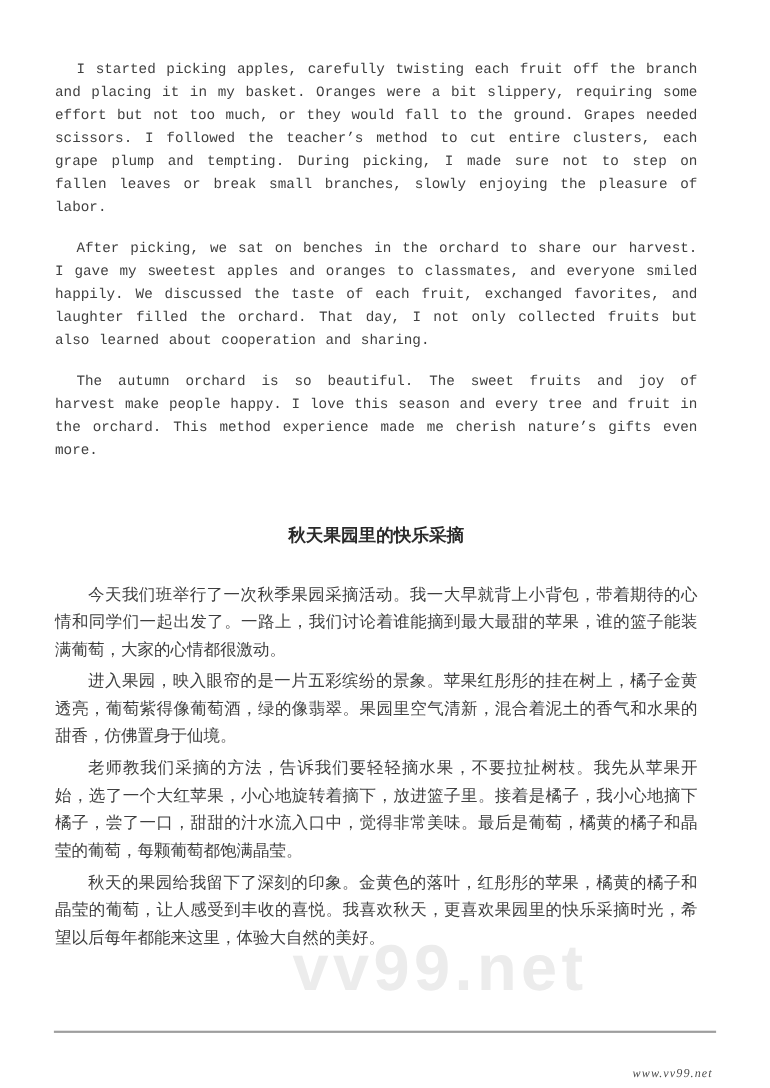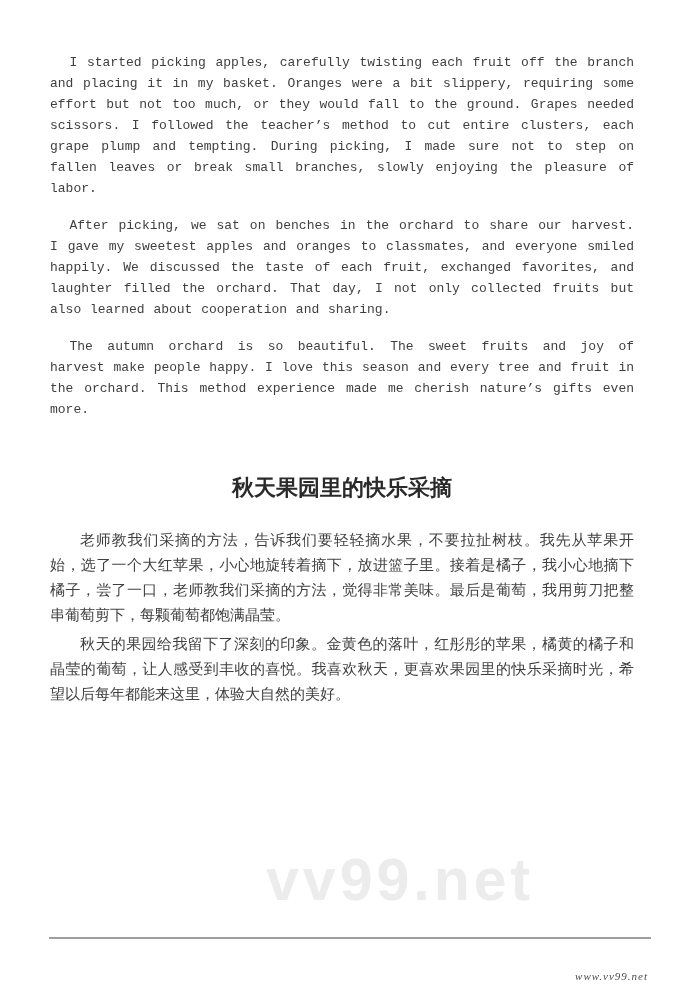--- a/index.html
+++ b/index.html
@@ -24,21 +24,21 @@
     line-height: 21px;
     color: var(--text, #3f3f3f);
     text-align: justify;
     text-align-last: left;
     text-indent: 1.5em;
     margin-bottom: 16px;
     word-spacing: 1px;
   }
   .essay-title {
     font-family: Liberation Sans, sans-serif;
-    font-size: 22px;
+    font-size: 16px;
     font-weight: 700;
     line-height: 32px;
     color: var(--title, #2a2a2a);
     text-align: center;
     margin-top: 52px;
     margin-bottom: 24px;
   }
   .cn-para {
     font-family: "DejaVu Serif", "Liberation Serif", serif;
     font-size: 15px;
@@ -90,23 +90,25 @@
   <div class="content">
 
     <p class="en-para">I started picking apples, carefully twisting each fruit off the branch and placing it in my basket. Oranges were a bit slippery, requiring some effort but not too much, or they would fall to the ground. Grapes needed scissors. I followed the teacher’s method to cut entire clusters, each grape plump and tempting. During picking, I made sure not to step on fallen leaves or break small branches, slowly enjoying the pleasure of labor.</p>
 
     <p class="en-para">After picking, we sat on benches in the orchard to share our harvest. I gave my sweetest apples and oranges to classmates, and everyone smiled happily. We discussed the taste of each fruit, exchanged favorites, and laughter filled the orchard. That day, I not only collected fruits but also learned about cooperation and sharing.</p>
 
     <p class="en-para">The autumn orchard is so beautiful. The sweet fruits and joy of harvest make people happy. I love this season and every tree and fruit in the orchard. This method experience made me cherish nature’s gifts even more.</p>
 
     <h1 class="essay-title">秋天果园里的快乐采摘</h1>
 
+    <p class="cn-para">今天我们班举行了一次秋季果园采摘活动。我一大早就背上小背包，带着期待的心情和同学们一起出发了。一路上，我们讨论着谁能摘到最大最甜的苹果，谁的篮子能装满葡萄，大家的心情都很激动。</p>
 
+    <p class="cn-para">进入果园，映入眼帘的是一片五彩缤纷的景象。苹果红彤彤的挂在树上，橘子金黄透亮，葡萄紫得像葡萄酒，绿的像翡翠。果园里空气清新，混合着泥土的香气和水果的甜香，仿佛置身于仙境。</p>
 
-    <p class="cn-para">老师教我们采摘的方法，告诉我们要轻轻摘水果，不要拉扯树枝。我先从苹果开始，选了一个大红苹果，小心地旋转着摘下，放进篮子里。接着是橘子，我小心地摘下橘子，尝了一口，老师教我们采摘的方法，觉得非常美味。最后是葡萄，我用剪刀把整串葡萄剪下，每颗葡萄都饱满晶莹。</p>
+    <p class="cn-para">老师教我们采摘的方法，告诉我们要轻轻摘水果，不要拉扯树枝。我先从苹果开始，选了一个大红苹果，小心地旋转着摘下，放进篮子里。接着是橘子，我小心地摘下橘子，尝了一口，甜甜的汁水流入口中，觉得非常美味。最后是葡萄，橘黄的橘子和晶莹的葡萄，每颗葡萄都饱满晶莹。</p>
 
 
     <p class="cn-para">秋天的果园给我留下了深刻的印象。金黄色的落叶，红彤彤的苹果，橘黄的橘子和晶莹的葡萄，让人感受到丰收的喜悦。我喜欢秋天，更喜欢果园里的快乐采摘时光，希望以后每年都能来这里，体验大自然的美好。</p>
 
   </div>
 
   <div class="footer-rule"></div>
 
   <div class="footer-url">www.vv99.net</div>
 

